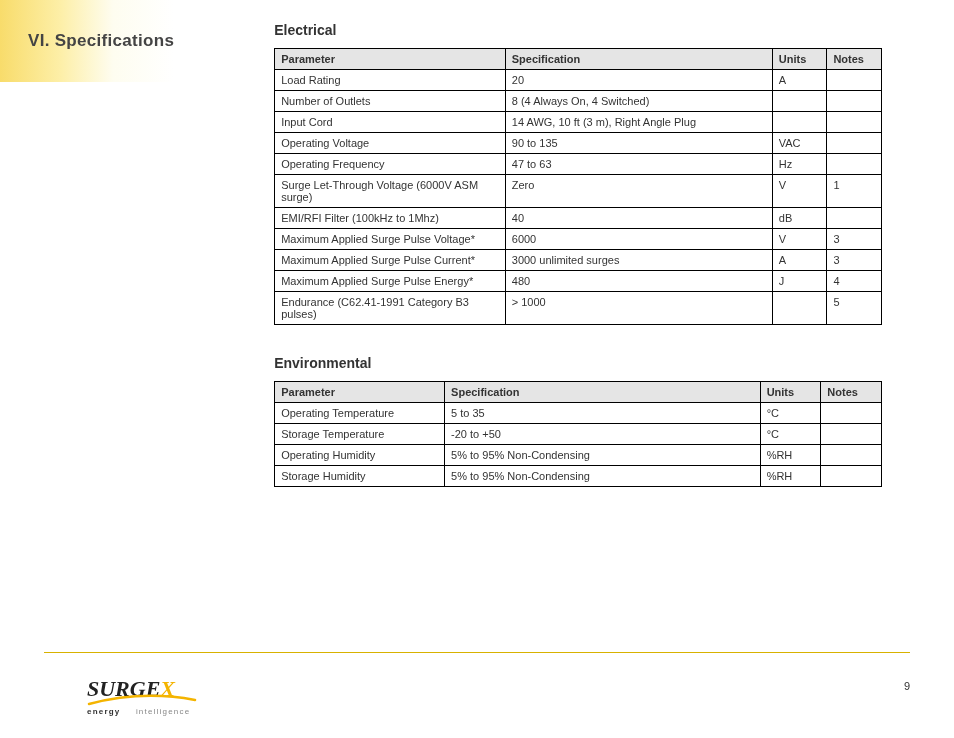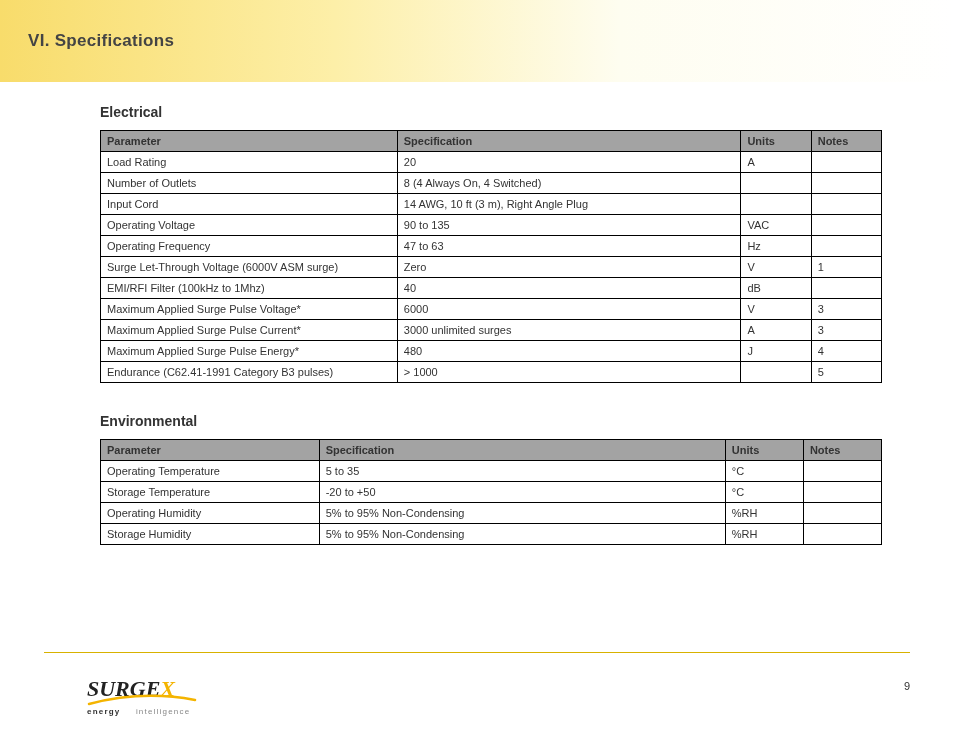--- a/index.html
+++ b/index.html
@@ -1,23 +1,23 @@
 <!DOCTYPE html>
 <html><head>
 <meta charset="utf-8">
 <style>
 html,body{margin:0;padding:0;font-family:Arial,Helvetica,sans-serif;color:#333;font-size:11px;}
-.page{width:954px;height:738px;position:relative;background:#fff;display:flex;flex-direction:column;}
+.page{width:954px;height:738px;position:relative;background:#fff;display:flex;flex-direction:row;}
 .banner{height:82px;background:linear-gradient(to right,#f8dc6b 0%,#fdefa8 35%,#fefdf0 65%,#ffffff 100%);display:flex;align-items:center;padding-left:28px;}
 .page-title{font-size:17px;font-weight:bold;color:#444;letter-spacing:0.3px;}
 .content{flex:1;padding:22px 72px 0 100px;}
 .section-title{font-size:14px;font-weight:bold;margin:0 0 10px 0;}
 table.spec{border-collapse:collapse;width:100%;table-layout:fixed;}
 table.spec th,table.spec td{border:1px solid #000;padding:4px 6px;vertical-align:top;}
-table.spec th{background:#a3a3a3;font-weight:bold;text-align:left;}
+table.spec th{background:#e5e5e5;font-weight:bold;text-align:left;}
 .t1 col.c1{width:38%;} .t1 col.c2{width:44%;} .t1 col.c3{width:9%;} .t1 col.c4{width:9%;}
 .t2 col.c1{width:28%;} .t2 col.c2{width:52%;} .t2 col.c3{width:10%;} .t2 col.c4{width:10%;}
 .gap{height:30px;}
 .footer{position:absolute;left:0;right:0;bottom:0;height:86px;}
 .footrule{margin:0 44px;border:none;border-top:1px solid #d8b200;}
 .brand{position:absolute;left:44px;bottom:22px;width:110px;margin-left:43px;}
 .brand-main{font:italic bold 22px/1 Georgia,serif;color:#222;position:relative;}
 .brand-main .accent{color:#f4b400;}
 .swoosh{position:relative;height:6px;margin-top:-2px;}
 .swoosh svg{position:absolute;left:0;top:-4px;}

